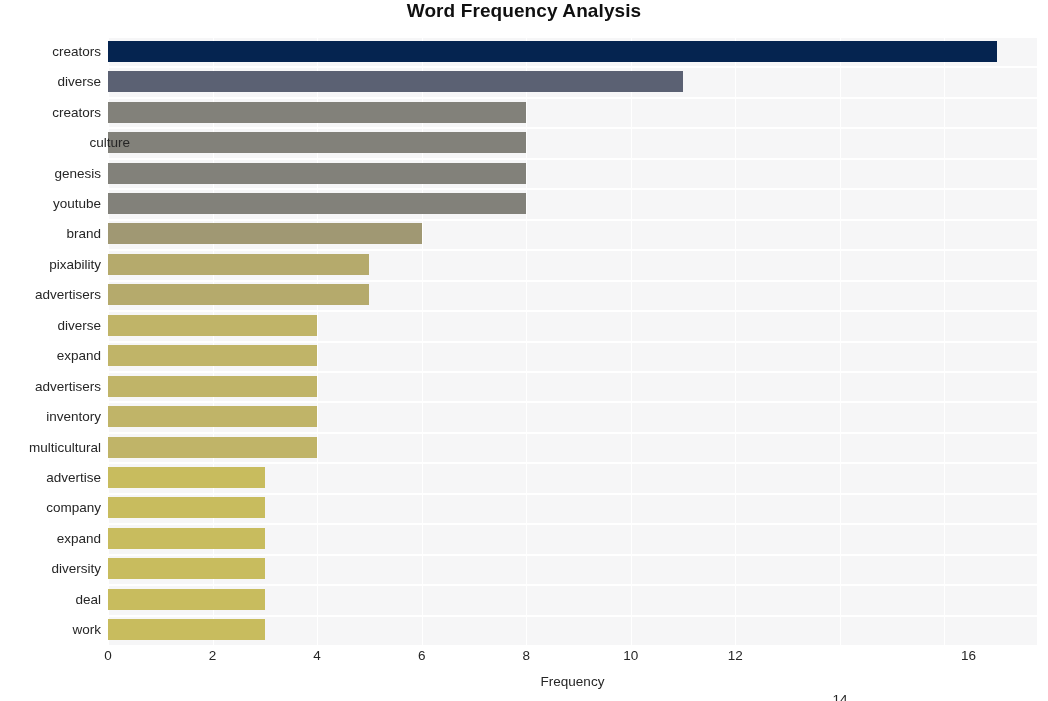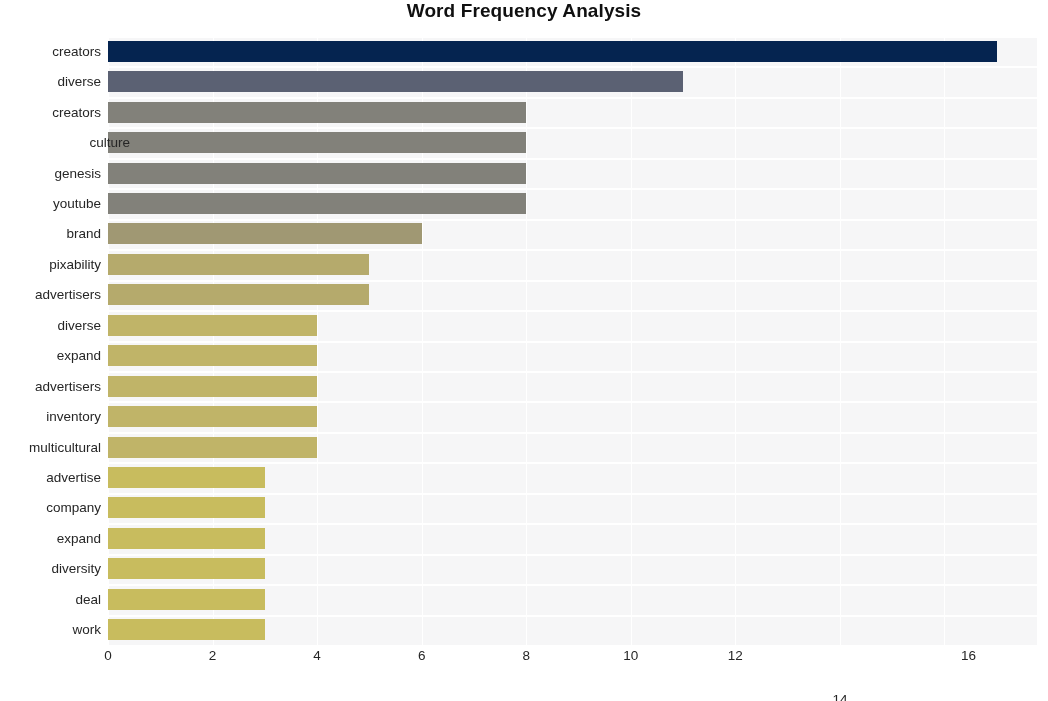--- a/index.html
+++ b/index.html
@@ -207,14 +207,15 @@
       <div class="xtick-label" style="left: 212.558px;">2</div>
       <div class="xtick-label" style="left: 317.116px;">4</div>
       <div class="xtick-label" style="left: 421.675px;">6</div>
       <div class="xtick-label" style="left: 526.233px;">8</div>
       <div class="xtick-label" style="left: 630.791px;">10</div>
       <div class="xtick-label" style="left: 735.349px;">12</div>
       <div class="xtick-label" style="left: 839.908px; margin-top: 44px;">14</div>
       <div class="xtick-label" style="left: 944.466px; margin-left: 24px;">16</div>
     </div>
 
+  <div id="xaxis-title">Frequency</div>
 
 </div>
 
 </body></html>

